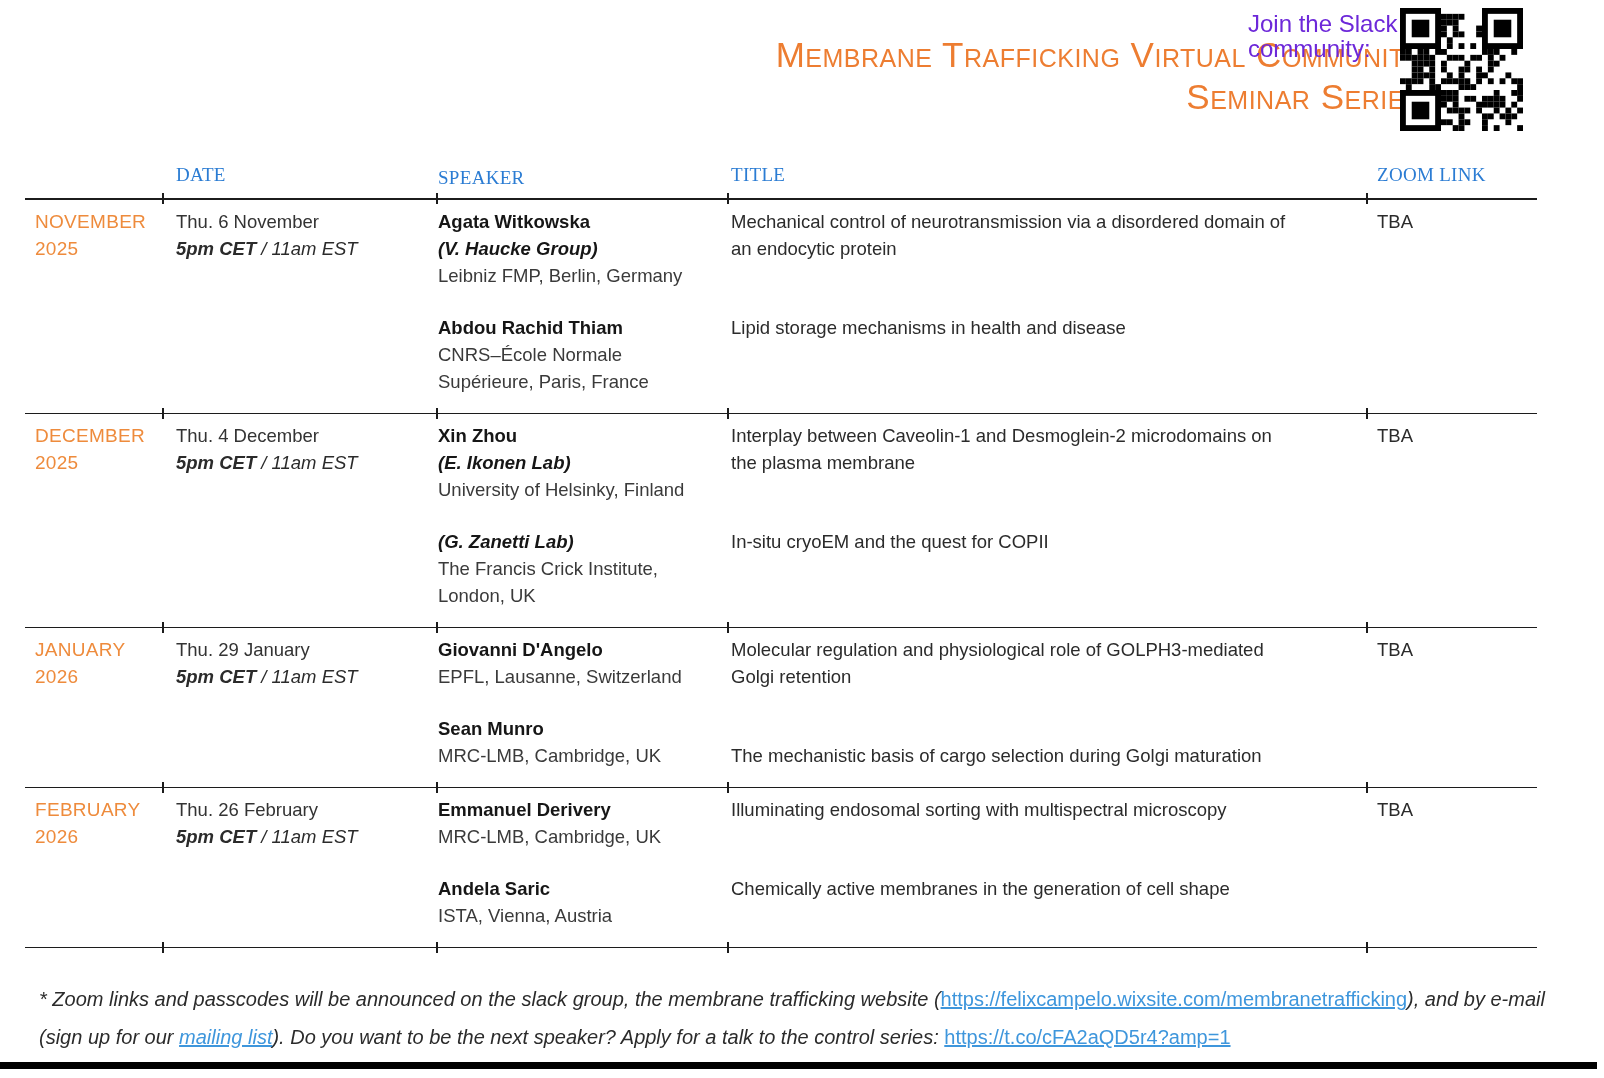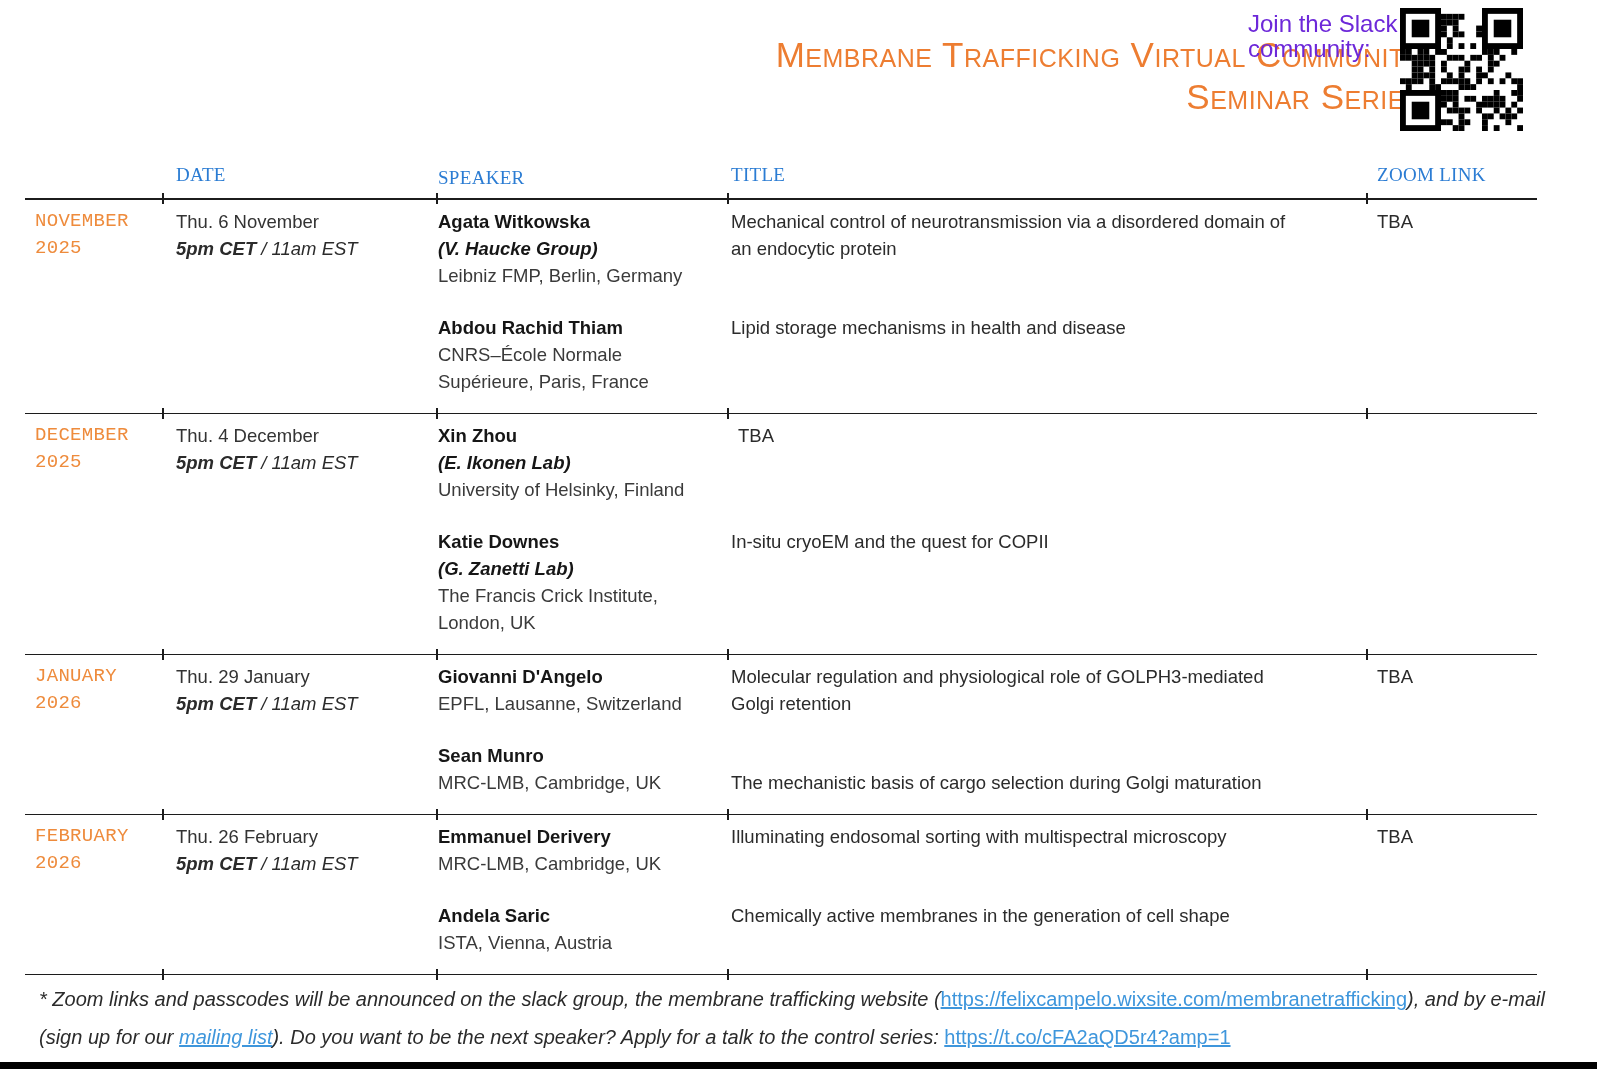--- a/index.html
+++ b/index.html
@@ -37,21 +37,21 @@
   .h.title { padding-left:4px; }
   .h.zoom  { padding-left:11px; }
   .trow {
     display:grid; grid-template-columns:137px 274px 1101px;
     border-bottom:1.5px solid #1c1c1c; position:relative;
     padding:8px 0 18px 0;
   }
   .ticks i {
     position:absolute; bottom:-6px; width:1.5px; height:11px; background:#1c1c1c;
   }
-  .cell.month { padding-left:10px; color:#EE8B3C; font-size:19px; line-height:27px; letter-spacing:0.3px;font-family:Liberation Mono, monospace; }
+  .cell.month { padding-left:10px; color:#EE8B3C; font-size:19px; line-height:27px; letter-spacing:0.3px; }
   .cell.date  { padding-left:14px; font-size:18.5px; line-height:27px; color:#333; }
   .time { font-style:italic; color:#2b2b2b; }
   .time .tp { font-weight:700; }
   .talk { display:grid; grid-template-columns:291px 639px 171px; }
   .talk.first { margin-bottom:25px; }
   .speaker { padding-left:2px; padding-right:26px; font-size:18.5px; line-height:27px; }
   .speaker .name  { font-weight:700; color:#161616; }
   .speaker .group { font-weight:700; font-style:italic; color:#161616; }
   .speaker .affil { color:#3a3a3a; white-space:pre-line; }
   .ttitle {
@@ -293,25 +293,26 @@
       <div>Thu. 4 December</div>
       <div class="time"><b class="tp">5pm CET</b><span> / 11am EST</span></div>
     </div>
     <div class="cell talks">
       <div class="talk first">
         <div class="speaker">
           <div class="name">Xin Zhou</div>
           <div class="group">(E. Ikonen Lab)</div>
           <div class="affil">University of Helsinky, Finland</div>
         </div>
+        <div class="ttitle">Interplay between Caveolin-1 and Desmoglein-2 microdomains on
+the plasma membrane</div>
         <div class="zoomcell">TBA</div>
       </div>
       <div class="talk">
         <div class="speaker">
-          <div class="name">Katie Downes</div>
           <div class="group">(G. Zanetti Lab)</div>
           <div class="affil">The Francis Crick Institute,
 London, UK</div>
         </div>
         <div class="ttitle">In-situ cryoEM and the quest for COPII</div>
       </div>
     </div>
     <div class="ticks">
         <i style="left:137px"></i>
         <i style="left:411px"></i>

